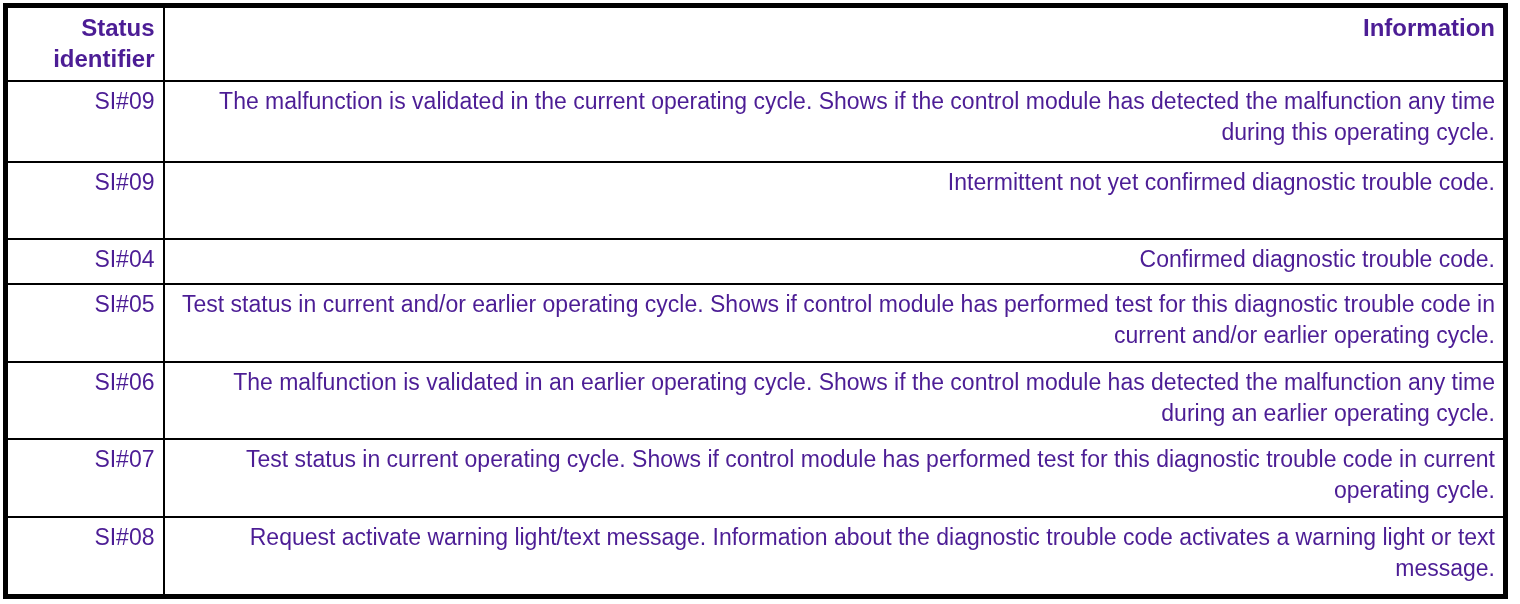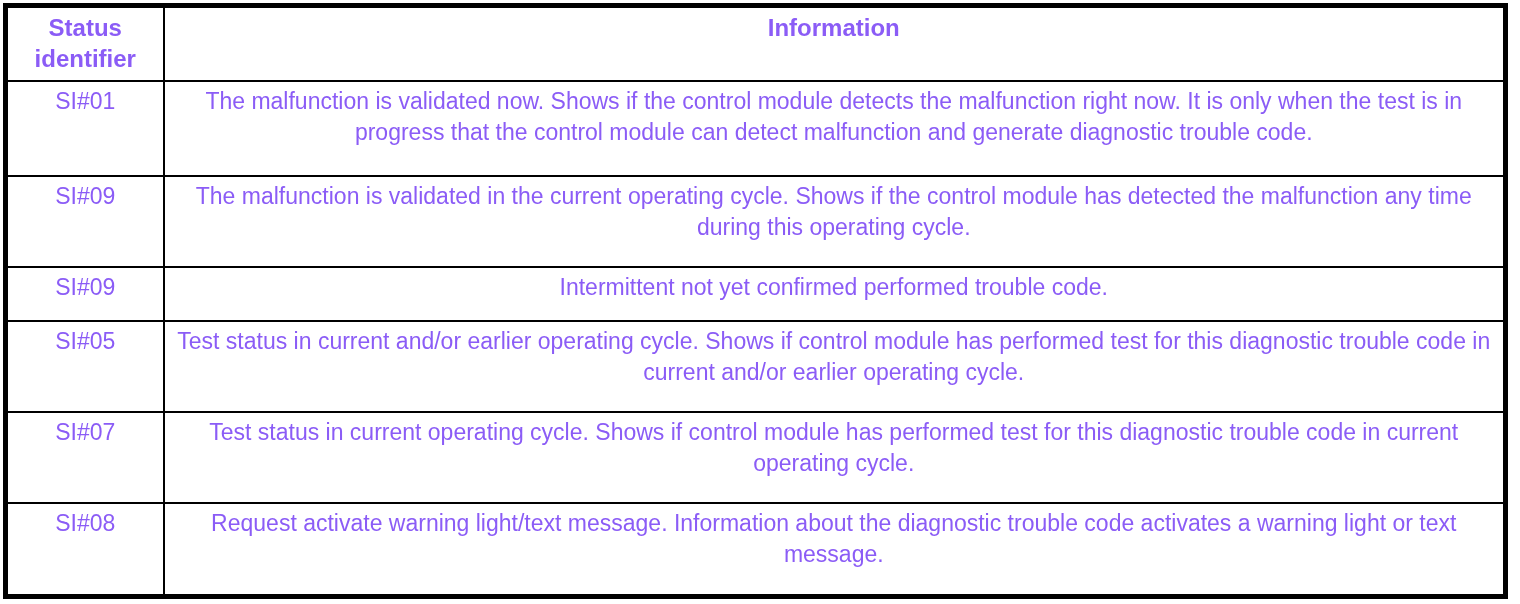--- a/index.html
+++ b/index.html
@@ -26,23 +26,23 @@
     background: #ffffff;
   }
   table.doc-table, table.doc-table th, table.doc-table td {
     border: 2px solid #000000;
   }
   table.doc-table {
     border-width: 5px;
   }
   col.col-status { width: 158px; }
   th, td {
-    color: #8b5cf6;
+    color: #4c1d95;
     vertical-align: top;
-    text-align: center;
+    text-align: right;
     padding: 4px 8px 6px 8px;
     font-size: 23px;
     line-height: 31px;
     overflow: hidden;
   }
   thead th {
     font-weight: bold;
     font-size: 24px;
     line-height: 31px;
   }
@@ -67,34 +67,38 @@
       <col class="col-explanation">
     </colgroup>
     <thead>
       <tr>
         <th>Status identifier</th>
         <th>Information</th>
       </tr>
     </thead>
     <tbody>
         <tr>
-    <td>SI#01</td>
-    <td>The malfunction is validated now. Shows if the control module detects the malfunction right now. It is only when the test is in progress that the control module can detect malfunction and generate diagnostic trouble code.</td>
-  </tr>
-        <tr>
     <td>SI#09</td>
     <td>The malfunction is validated in the current operating cycle. Shows if the control module has detected the malfunction any time during this operating cycle.</td>
   </tr>
         <tr>
     <td>SI#09</td>
-    <td>Intermittent not yet confirmed performed trouble code.</td>
+    <td>Intermittent not yet confirmed diagnostic trouble code.</td>
+  </tr>
+        <tr>
+    <td>SI#04</td>
+    <td>Confirmed diagnostic trouble code.</td>
   </tr>
         <tr>
     <td>SI#05</td>
     <td>Test status in current and/or earlier operating cycle. Shows if control module has performed test for this diagnostic trouble code in current and/or earlier operating cycle.</td>
+  </tr>
+        <tr>
+    <td>SI#06</td>
+    <td>The malfunction is validated in an earlier operating cycle. Shows if the control module has detected the malfunction any time during an earlier operating cycle.</td>
   </tr>
         <tr>
     <td>SI#07</td>
     <td>Test status in current operating cycle. Shows if control module has performed test for this diagnostic trouble code in current operating cycle.</td>
   </tr>
         <tr>
     <td>SI#08</td>
     <td>Request activate warning light/text message. Information about the diagnostic trouble code activates a warning light or text message.</td>
   </tr>
       </tbody>

